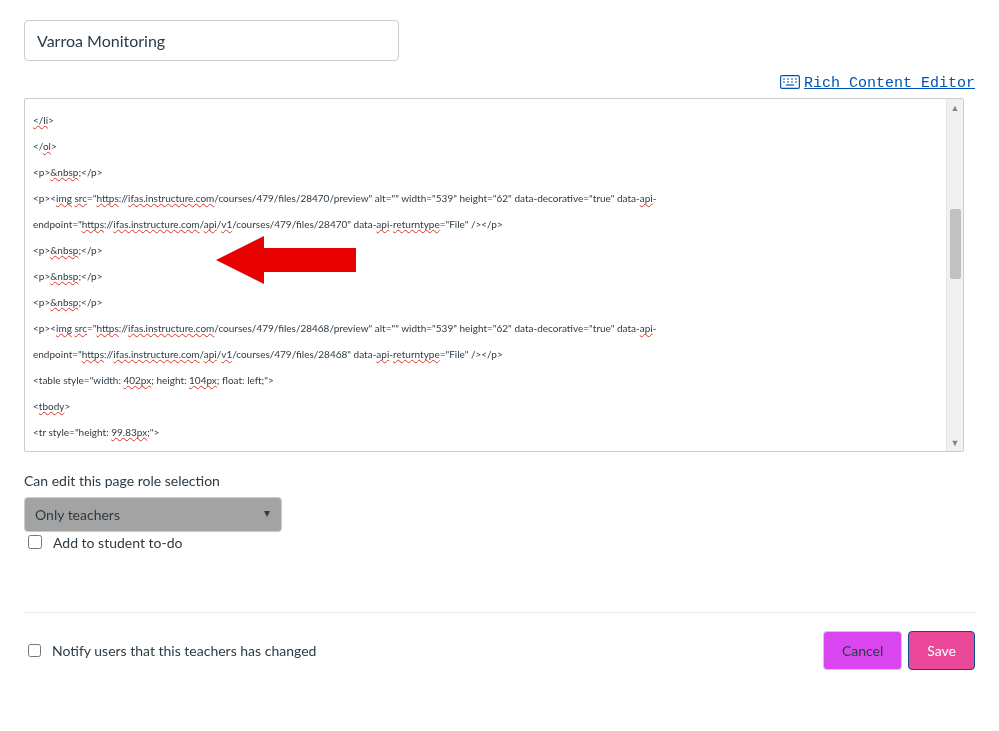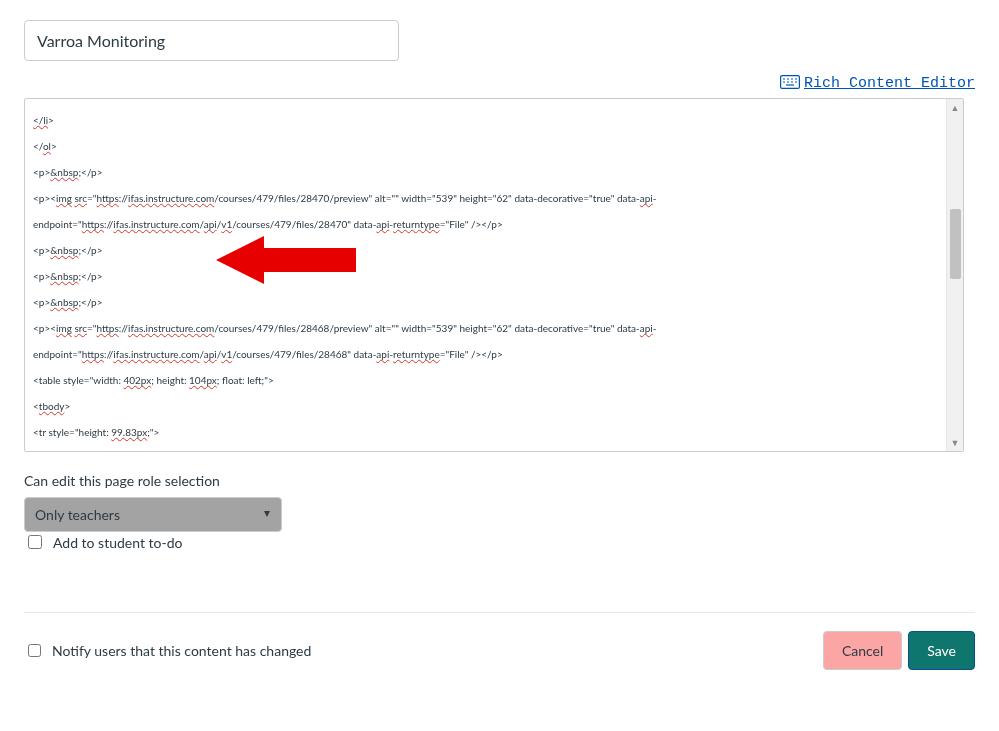--- a/index.html
+++ b/index.html
@@ -146,28 +146,28 @@
     color: #2d3b45;
   }
   .footer-right {
     display: flex;
     gap: 6px;
   }
   .btn {
     padding: 10px 18px;
     border: 1px solid #c7cdd1;
     border-radius: 4px;
-    background: #fca5a5;
+    background: #d946ef;
     color: #2d3b45;
     font-size: 14px;
     cursor: pointer;
     font-family: inherit;
   }
   .btn-primary {
-    background: #0f766e;
+    background: #ec4899;
     border-color: #07508a;
     color: #fff;
   }
   .scroll-track {
     position: absolute;
     right: 0;
     top: 0;
     width: 17px;
     height: 100%;
     background: #f1f1f1;
@@ -247,21 +247,21 @@
       <input type="checkbox" style="">
       <span>Add to student to-do</span>
     </div>
   </div>
 </div>
 
 
 <div class="footer">
   <div class="footer-left">
     <input type="checkbox" style="">
-    <span>Notify users that this content has changed</span>
+    <span>Notify users that this teachers has changed</span>
   </div>
   <div class="footer-right">
     <button class="btn">Cancel</button>
     <button class="btn btn-primary">Save</button>
   </div>
 </div>
 
 
 
 

